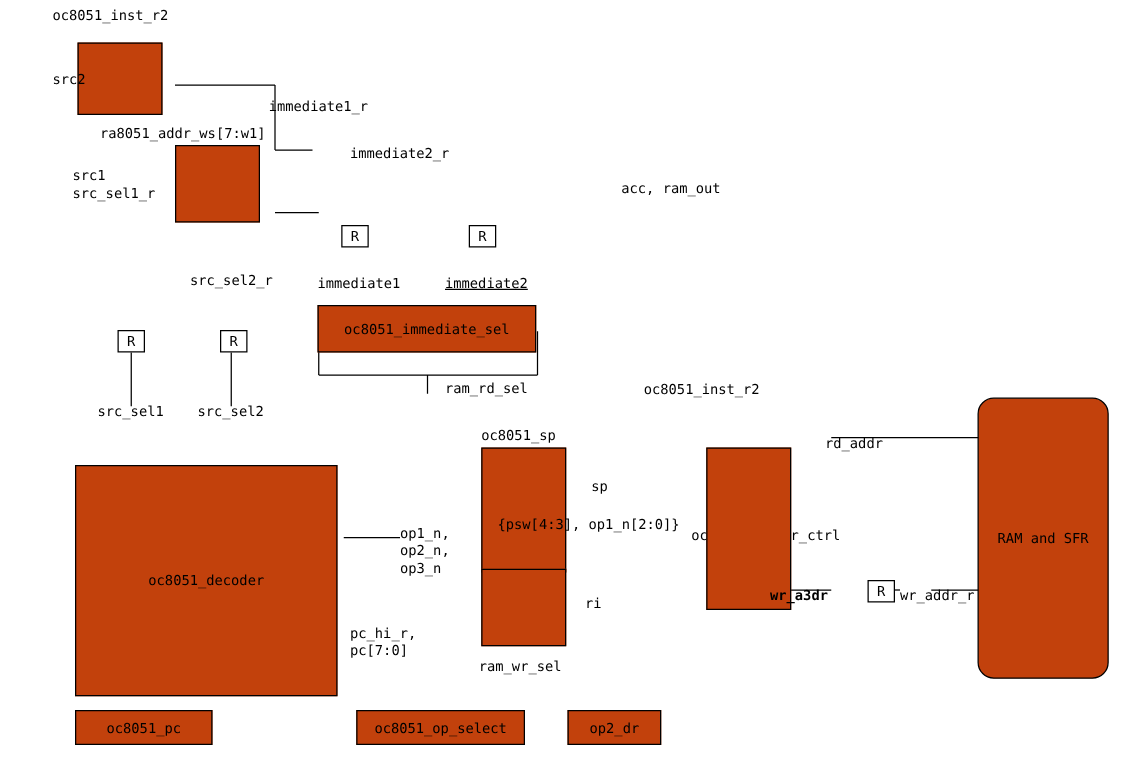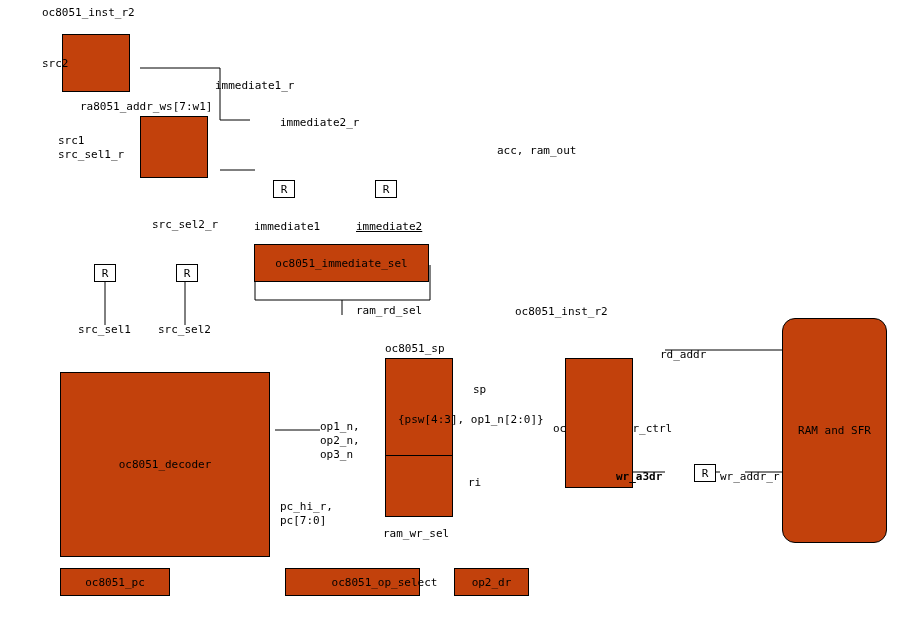--- a/index.html
+++ b/index.html
@@ -179,21 +179,21 @@
   <div class="small-r" style="left:694px; top:464px;">
     <span>R</span>
   </div>
 
   <div class="label" style="left:720px; top:470px;">wr_addr_r</div>
 
   <div class="box" style="left:60px; top:568px; width:110px; height:28px;">
     <div class="box-label" style="width:100%; height:100%;">oc8051_pc</div>
   </div>
 
-  <div class="box" style="left:285px; top:568px; width:135px; height:28px;padding-left:32px;">
+  <div class="box" style="left:285px; top:568px; width:135px; height:28px;">
     <div class="box-label" style="width:100%; height:100%;">oc8051_op_select</div>
   </div>
 
   <div class="box" style="left:454px; top:568px; width:75px; height:28px;">
     <div class="box-label" style="width:100%; height:100%;">op2_dr</div>
   </div>
 
 </div>
 
 </body></html>

